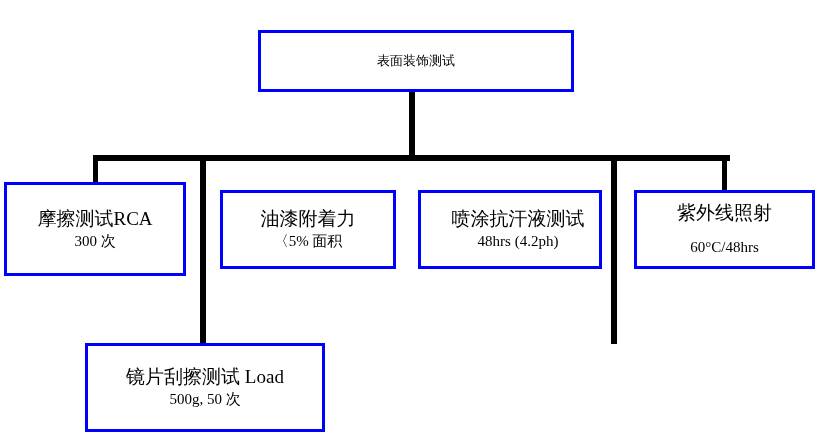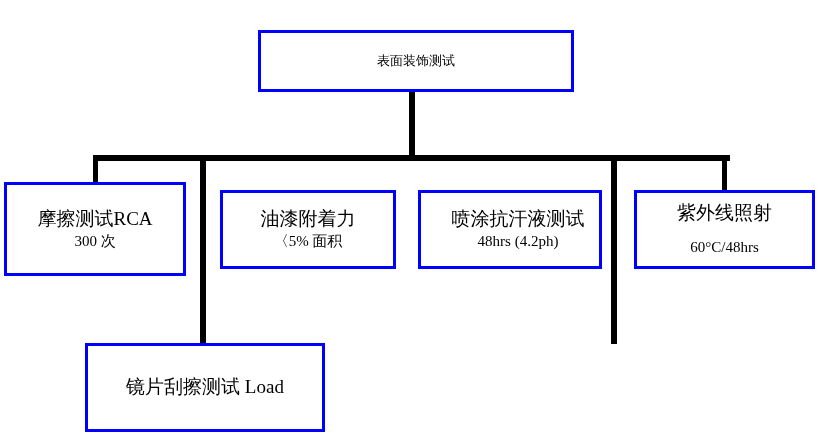--- a/index.html
+++ b/index.html
@@ -97,16 +97,17 @@
     <span class="line l2">48hrs (4.2ph)</span>
   </div>
 
   <div class="node" id="node-uv">
     <span class="line l1">紫外线照射</span>
     <span class="line l2">60°C/48hrs</span>
   </div>
 
   <div class="node" id="node-lens">
     <span class="line l1">镜片刮擦测试 Load</span>
+    <span class="line l2">500g, 50 次</span>
   </div>
 
 
 </div>
 
 </body></html>

